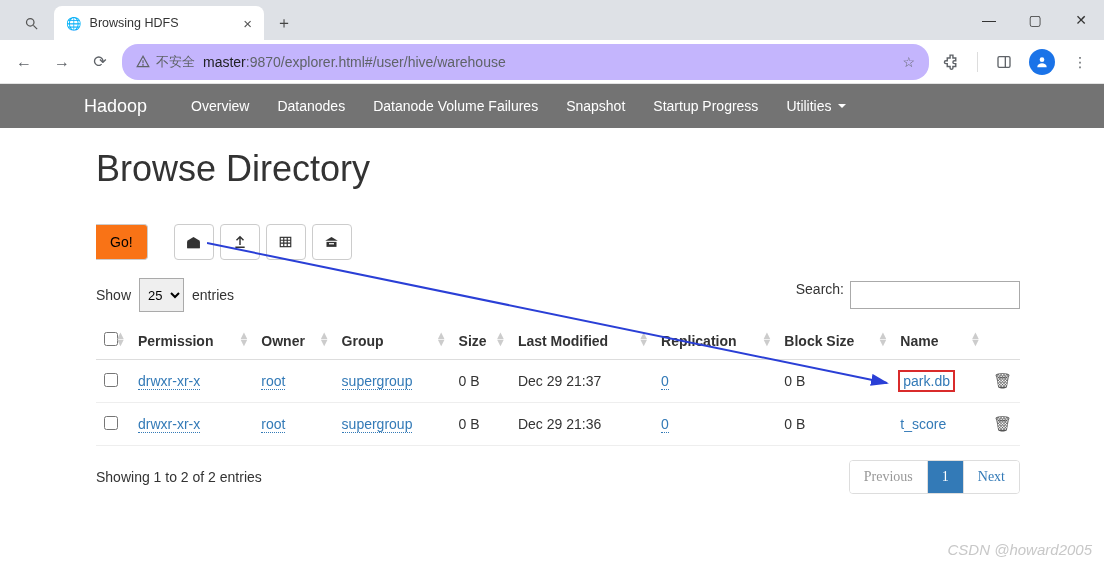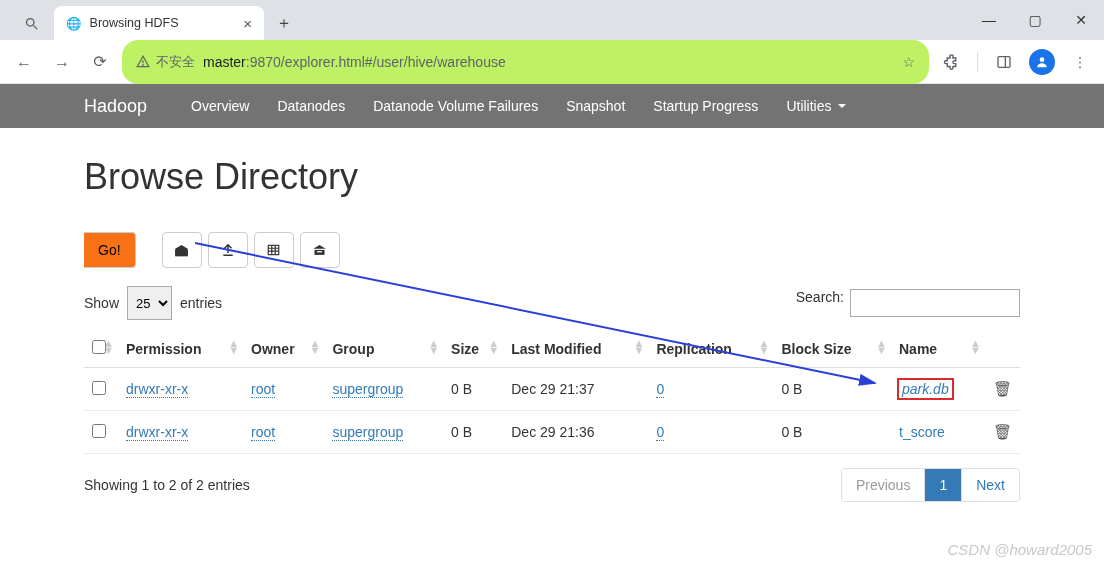--- a/index.html
+++ b/index.html
@@ -6,54 +6,54 @@
 body { font-family: "Segoe UI", Arial, sans-serif; font-size: 14px; color: #333; background: #fff; width: 1104px; height: 564px; overflow: hidden; position: relative; }
 .chrome-top { height: 40px; background: #dee1e6; display: flex; align-items: flex-end; padding-left: 8px; }
 .tab-spacer { width: 46px; height: 34px; display:flex; align-items:center; justify-content:center;}
 .tab { background: #fff; height: 34px; border-radius: 8px 8px 0 0; display: flex; align-items: center; padding: 0 12px; min-width: 210px; gap: 8px; font-size: 12.5px; color:#333;}
 .tab-close { margin-left: auto; font-size: 15px; color: #555; cursor:pointer; }
 .new-tab { width: 28px; height: 28px; display:flex; align-items:center; justify-content:center; font-size: 16px; color:#444; margin-left:6px; margin-bottom:3px; cursor:pointer;}
 .win-controls { margin-left: auto; display: flex; align-items:center; height: 40px;}
 .win-btn { width: 46px; height: 32px; display:flex; align-items:center; justify-content:center; color:#333; font-size:14px;}
 .addr-bar { height: 44px; background: #fff; border-bottom: 1px solid #e3e3e3; display: flex; align-items: center; padding: 0 8px; gap: 6px; }
 .nav-ico { width: 32px; height: 32px; display:flex; align-items:center; justify-content:center; color:#5f6368; border-radius:50%; cursor:pointer; font-size:16px;}
-.url-box { flex: 1; height: 44px; background: #bef264; border-radius: 16px; display: flex; align-items: center; padding: 0 14px; gap:8px; font-size:14px; color:#5f6368; }
+.url-box { flex: 1; height: 36px; background: #c4b5fd; border-radius: 16px; display: flex; align-items: center; padding: 0 14px; gap:8px; font-size:14px; color:#5f6368; }
 .insecure { display:flex; align-items:center; gap:6px; font-size:13px;}
 .url-text {color:#202124;}
 .url-text .host{color:#202124;}
 .url-text .rest{color:#5f6368;}
 .star { margin-left:auto; color:#5f6368;}
 .ext-ico { width:32px; height:32px; display:flex; align-items:center; justify-content:center; color:#5f6368; cursor:pointer;}
 .avatar { width:26px; height:26px; border-radius:50%; background:#1a73e8; color:#fff; display:flex; align-items:center; justify-content:center; font-size:13px;}
 .hadoop-nav { height: 44px; background: #737373; display:flex; align-items:center; padding:0 64px 0 84px; color:#fff; }
 .brand { font-size:18px; font-weight:500; margin-right: 30px;}
 .nav-item { color:#fff; padding:0 14px; height:44px; display:flex; align-items:center; cursor:pointer; font-size:14px;}
 .caret-down { width:0;height:0;border-left:4px solid transparent;border-right:4px solid transparent;border-top:4px solid #fff; margin-left:6px;}
-.page { padding: 28px 84px 0 84px; position:relative;}
+.page { padding: 20px 84px 0 84px; position:relative;margin-left:12px;}
 h1 { font-size: 36px; font-weight: 400; color:#333; margin-bottom: 34px;}
 .path-row { display:flex; gap:0; align-items:center; margin-bottom: 18px;}
 .path-input { flex:1; height:36px; border:1px solid #ccc; border-radius:4px 0 0 4px; padding:0 10px; font-size:14px; color:#555; outline:2px solid #d92b2b; outline-offset:-1px;}
 .go-btn { height:36px; padding:0 14px; border:1px solid #ccc; border-left:none; background:#f97316; border-radius:0 4px 4px 0; cursor:pointer; font-size:14px;}
 .tool-btns { display:flex; gap:6px; margin-left: 26px;}
 .tool-btn { width:40px; height:36px; border:1px solid #ccc; border-radius:4px; background:#fff; display:flex; align-items:center; justify-content:center; cursor:pointer; color:#333;}
 .controls-row { display:flex; align-items:center; margin-bottom: 10px;}
 .show-entries { display:flex; align-items:center; gap:8px; color:#333;}
 .entries-select { height:34px; border:1px solid #aaa; padding:0 4px; font-size:13px;}
 .search-wrap { margin-left:auto; display:flex; align-items:flex-start; gap:6px;}
 .search-input { height:28px; width:170px; border:1px solid #aaa; padding:0 6px;}
 table { width:100%; border-collapse:collapse; }
 thead th { text-align:left; font-weight:600; padding:10px 8px; border-bottom:1px solid #ddd; color:#333; position:relative; font-size:14px;}
 .sort-ic { position:absolute; right:4px; top:10px; color:#ccc; font-size:11px; line-height:7px;}
 tbody td { padding:12px 8px; border-bottom:1px solid #eee; font-size:14px; color:#333;}
 .dlink { color:#337ab7; border-bottom:1px dotted #337ab7; cursor:pointer;}
 .namelink { color:#337ab7; cursor:pointer;}
-.highlight-name { outline:2px solid #d92b2b; padding:1px 3px;font-style:italic;}
+.highlight-name { outline:2px solid #d92b2b; padding:1px 3px;}
 .footer-row { display:flex; align-items:center; margin-top:14px;}
 .pager { margin-left:auto; display:flex; border:1px solid #ddd; border-radius:4px; overflow:hidden;}
-.pg-btn { padding:8px 14px; background:#fff; color:#337ab7; cursor:pointer; border-right:1px solid #ddd; font-size:14px;}
+.pg-btn { padding:8px 14px; background:#fff; color:#337ab7; cursor:pointer; border-right:1px solid #ddd; font-size:14px;font-family:Liberation Serif, serif;}
 .pg-btn:last-child{border-right:none;}
 .pg-btn.active{ background:#337ab7; color:#fff;}
 .pg-btn.disabled{ color:#999;}
 .chk{ width:14px; height:14px;}
 .trash{ color:#555; cursor:pointer; font-size:15px;}
 .watermark { position:absolute; right:12px; bottom:6px; color:#c8c8c8; font-size:15px; font-style:italic; pointer-events:none;}
 svg.arrow { position:absolute; pointer-events:none;}
 </style>
 </head>
 <body>

